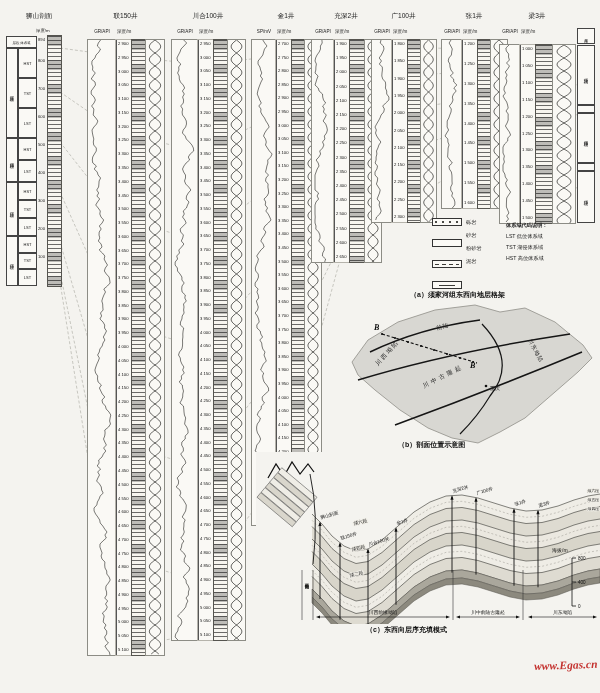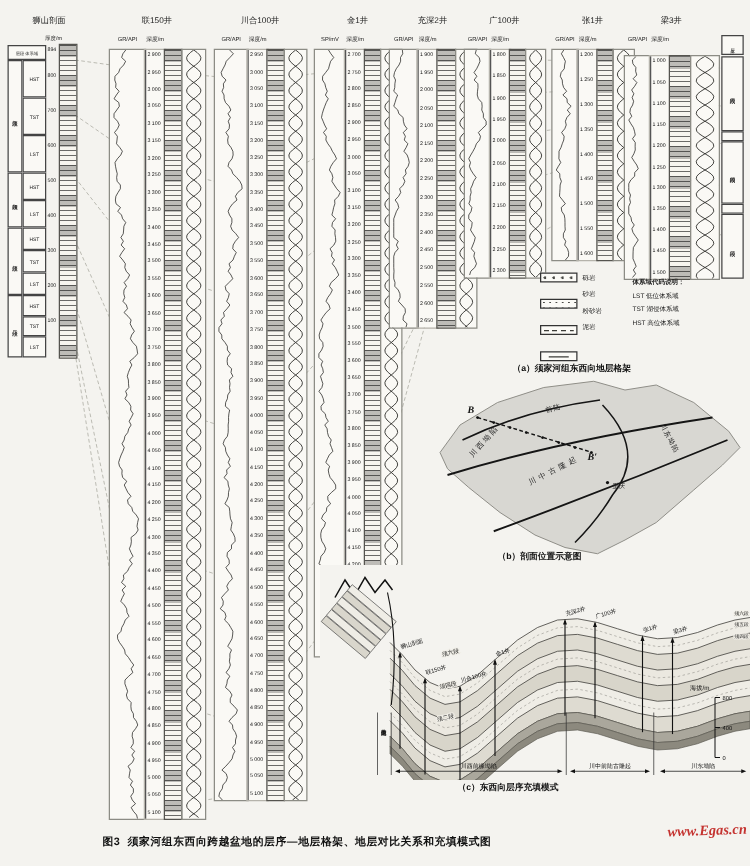--- a/index.html
+++ b/index.html
@@ -480,17 +480,14 @@
       <polygon points="264,165 260,163.4 260,166.6" fill="#111"></polygon>
       <text x="232" y="162" font-size="4.8" text-anchor="middle" fill="#111">川中前陆古隆起</text>
       <line x1="275" y1="165" x2="338" y2="165" stroke="#111" stroke-width="0.6"></line>
       <polygon points="272,165 276,163.4 276,166.6" fill="#111"></polygon>
       <polygon points="341,165 337,163.4 337,166.6" fill="#111"></polygon>
       <text x="306.5" y="162" font-size="4.8" text-anchor="middle" fill="#111">川东坳陷</text>
     </svg>
 
   <div id="cap-c" class="abs caption" style="left:366px;top:625px;">（c）东西向层序充填模式</div>
 
-  <div id="figcap" class="abs" style="left:82px;top:668px;">
-    <span>图3</span>&nbsp;&nbsp;<span>须家河组东西向跨越盆地的层序—地层格架、地层对比关系和充填模式图</span>
-  </div>
   <div id="wm" class="abs" style="right:3px;top:659px;">www.Egas.cn</div>
 </div>
 
 </body></html>

